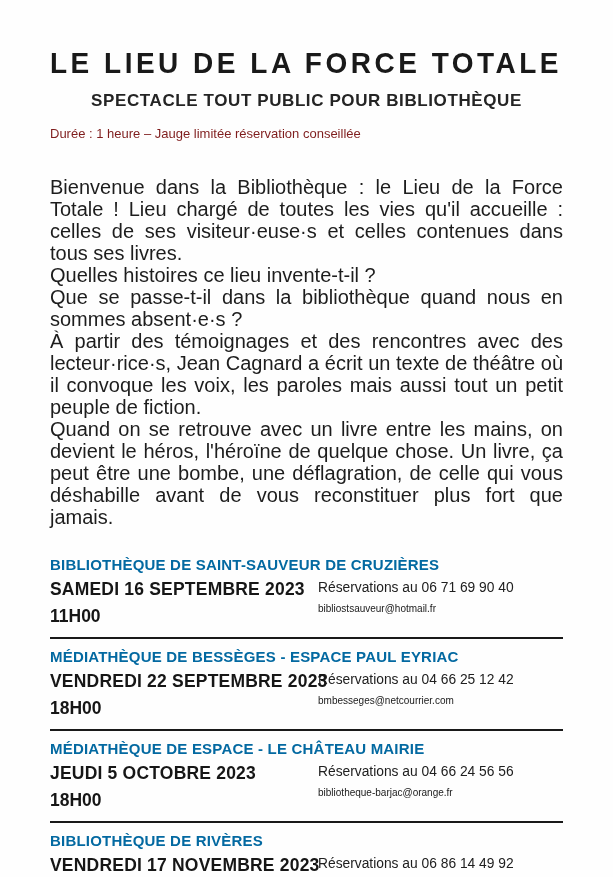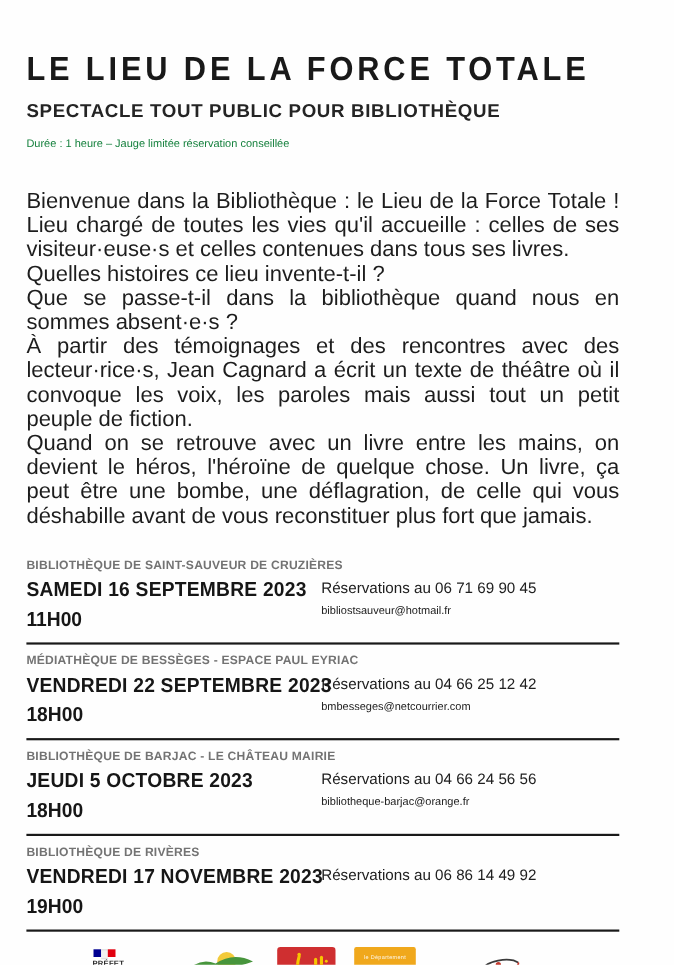--- a/index.html
+++ b/index.html
@@ -6,66 +6,67 @@
   body{
     width:613px;height:877px;
     background:#ffffff;
     font-family:"Liberation Sans", sans-serif;
     color:#1f1f1f;
     overflow:hidden;
   }
   .page{
     box-sizing:border-box;
     width:613px;height:877px;
-    padding:46px 50px 0 24px;
+    padding:46px 50px 0 50px;
     background:#fefefe;
   }
   
   .title{
     font-size:28px;
     font-weight:900;
     letter-spacing:3.5px;
     color:#191919;
     white-space:nowrap;
     transform:scaleY(1.08);
     transform-origin:left top;
     margin:0 0 13px 0;
   }
   .subtitle{
     font-size:17px;
     font-weight:700;
     letter-spacing:0.6px;
     color:#242424;
     margin:0 0 15px 0;
     white-space:nowrap;
+    text-align:center;
   }
   .duration{
-    font-size:10px;
-    color:#15803d;
+    font-size:13px;
+    color:#7f1d1d;
     margin:0 0 35px 0;
   }
   
   .description p{
     margin:0;
     font-size:20px;
     line-height:22px;
     text-align:justify;
     color:#1d1d1d;
   }
   
   .events{margin-top:19px;}
   .event{
     padding:9px 0 11px 0;
     border-bottom:2.5px solid #191919;
   }
   .venue{
-    font-size:11px;
+    font-size:15px;
     font-weight:700;
     letter-spacing:0.2px;
-    color:#737373;
+    color:#0369a1;
     margin:0 0 5px 0;
     white-space:nowrap;
   }
   .event-row{display:flex;}
   .event-left{width:268px;flex:0 0 268px;}
   .event-right{flex:1;padding-top:2px;}
   .event-date{
     font-size:17.5px;
     font-weight:900;
     letter-spacing:0.2px;
@@ -194,42 +195,42 @@
   <div class="events">
 
     <div class="event">
       <div class="venue">BIBLIOTHÈQUE DE SAINT-SAUVEUR DE CRUZIÈRES</div>
       <div class="event-row">
         <div class="event-left">
           <div class="event-date">SAMEDI 16 SEPTEMBRE 2023</div>
           <div class="event-time">11H00</div>
         </div>
         <div class="event-right">
-          <div class="event-res">Réservations au 06 71 69 90 45</div>
+          <div class="event-res">Réservations au 06 71 69 90 40</div>
           <div class="event-email">bibliostsauveur@hotmail.fr</div>
         </div>
       </div>
     </div>
 
     <div class="event">
       <div class="venue">MÉDIATHÈQUE DE BESSÈGES - ESPACE PAUL EYRIAC</div>
       <div class="event-row">
         <div class="event-left">
           <div class="event-date">VENDREDI 22 SEPTEMBRE 2023</div>
           <div class="event-time">18H00</div>
         </div>
         <div class="event-right">
           <div class="event-res">Réservations au 04 66 25 12 42</div>
           <div class="event-email">bmbesseges@netcourrier.com</div>
         </div>
       </div>
     </div>
 
     <div class="event">
-      <div class="venue">BIBLIOTHÈQUE DE BARJAC - LE CHÂTEAU MAIRIE</div>
+      <div class="venue">MÉDIATHÈQUE DE ESPACE - LE CHÂTEAU MAIRIE</div>
       <div class="event-row">
         <div class="event-left">
           <div class="event-date">JEUDI 5 OCTOBRE 2023</div>
           <div class="event-time">18H00</div>
         </div>
         <div class="event-right">
           <div class="event-res">Réservations au 04 66 24 56 56</div>
           <div class="event-email">bibliotheque-barjac@orange.fr</div>
         </div>
       </div>

